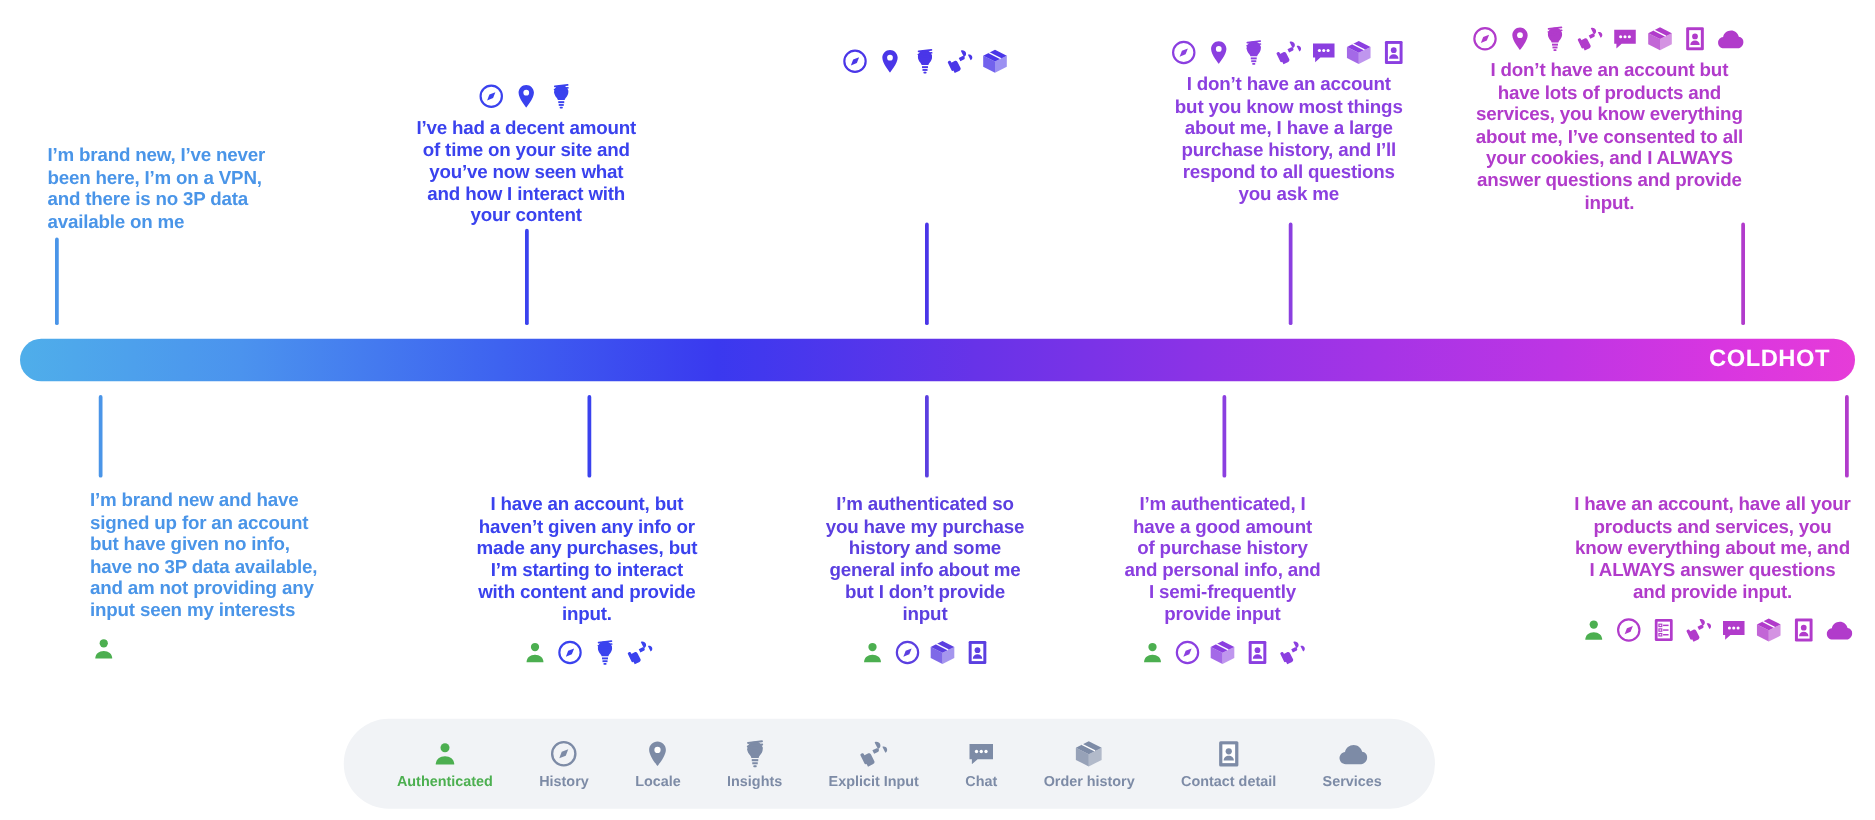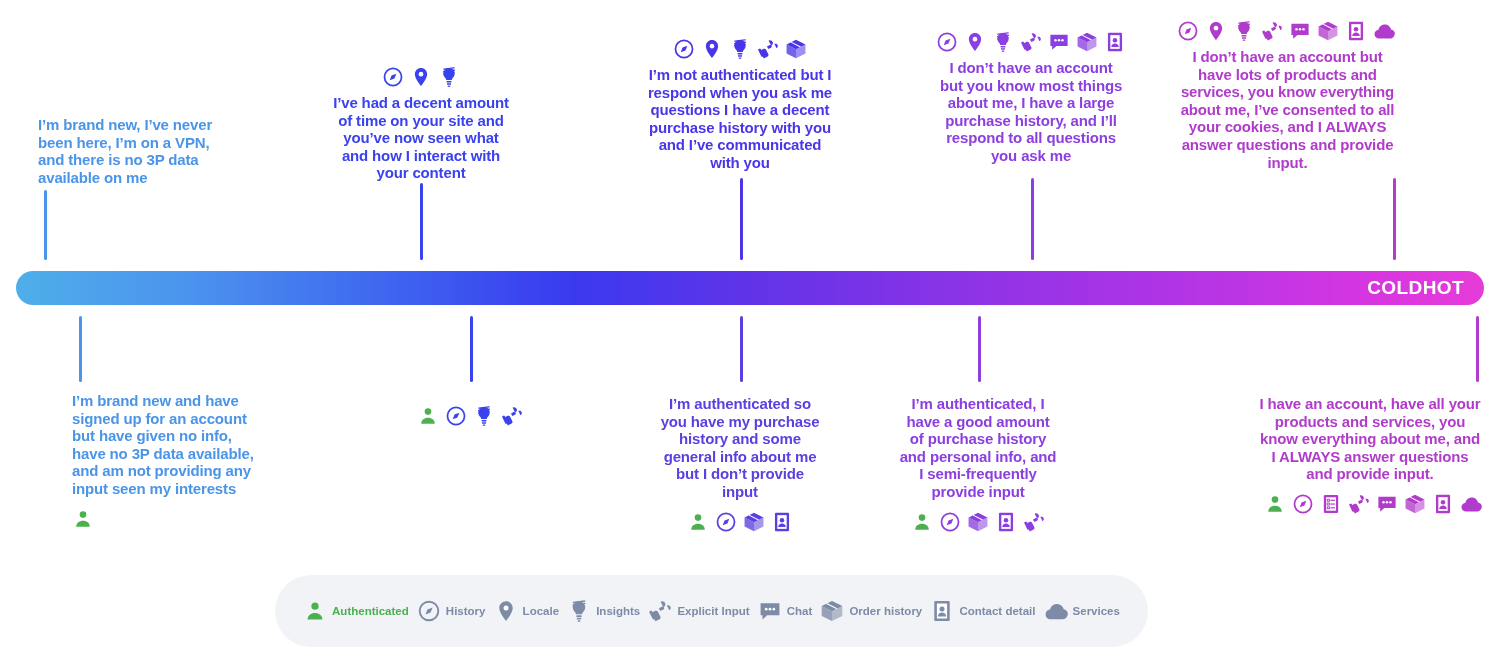--- a/index.html
+++ b/index.html
@@ -52,21 +52,21 @@
 
   
   #legend {
     position: absolute; left: 275px; top: 575px;
     width: 873px; height: 72px;
     background: #F1F3F6; border-radius: 36px;
     display: flex; align-items: center; justify-content: space-around;
     padding: 0 24px;
   }
   .legend-item {
-    display: flex; align-items: center;
+    display: flex; flex-direction: column; align-items: center;
     gap: 5px;
   }
   .legend-item .lg-label {
     font-size: 11.5px; font-weight: bold; color: #7D8BA6;
     white-space: nowrap;
   }
   .legend-item.authed .lg-label { color: #4CAF50; }
   svg { display: block; }
 </style>
 </head>
@@ -146,21 +146,20 @@
           </span>
           <span>
             <svg width="22" height="22" viewBox="0 0 24 24" fill="none">
               <path d="M12 1.9 22.3 7.1 12 12.3 1.7 7.1z" fill="#4A36E8"></path>
               <path d="M1.7 7.1 12 12.3v9.8L1.7 16.9z" fill="#4A36E8" opacity="0.78"></path>
               <path d="M22.3 7.1 12 12.3v9.8l10.3-5.2z" fill="#4A36E8" opacity="0.55"></path>
               <path d="M6.6 4.5 17 9.7" stroke="#fff" stroke-width="1.2"></path>
             </svg>
           </span>
         </div>
-        <div class="txt" style="color:#4A36E8">I’m not authenticated but I respond when you ask me questions I have a decent purchase history with you and I’ve communicated with you</div>
       </div>
       <div class="callout top al-center" style="left: 938px; top: 31px; width: 186px;">
         <div class="icons">
           <span>
             <svg width="22" height="22" viewBox="0 0 24 24" fill="none">
               <circle cx="12" cy="12" r="9.3" stroke="#8B3FE0" stroke-width="1.9"></circle>
               <path d="M15.6 8.4 10.4 10.4 8.4 15.6 13.6 13.6z" fill="#8B3FE0"></path>
             </svg>
           </span>
           <span>
@@ -298,20 +297,21 @@
         <div class="icons">
           <span>
             <svg width="22" height="22" viewBox="0 0 24 24" fill="none">
               <circle cx="12" cy="7.2" r="3.6" fill="#4CAF50"></circle>
               <path d="M4.6 20.5c0-4.1 3.3-6.6 7.4-6.6s7.4 2.5 7.4 6.6z" fill="#4CAF50"></path>
             </svg>
           </span>
         </div>
       </div>
       <div class="callout bot al-center" style="left: 378px; top: 395px; width: 183px;">
+        <div class="txt" style="color:#3A42EE">I have an account, but haven’t given any info or made any purchases, but I’m starting to interact with content and provide input.</div>
         <div class="icons">
           <span>
             <svg width="22" height="22" viewBox="0 0 24 24" fill="none">
               <circle cx="12" cy="7.2" r="3.6" fill="#4CAF50"></circle>
               <path d="M4.6 20.5c0-4.1 3.3-6.6 7.4-6.6s7.4 2.5 7.4 6.6z" fill="#4CAF50"></path>
             </svg>
           </span>
           <span>
             <svg width="22" height="22" viewBox="0 0 24 24" fill="none">
               <circle cx="12" cy="12" r="9.3" stroke="#3A42EE" stroke-width="1.9"></circle>

